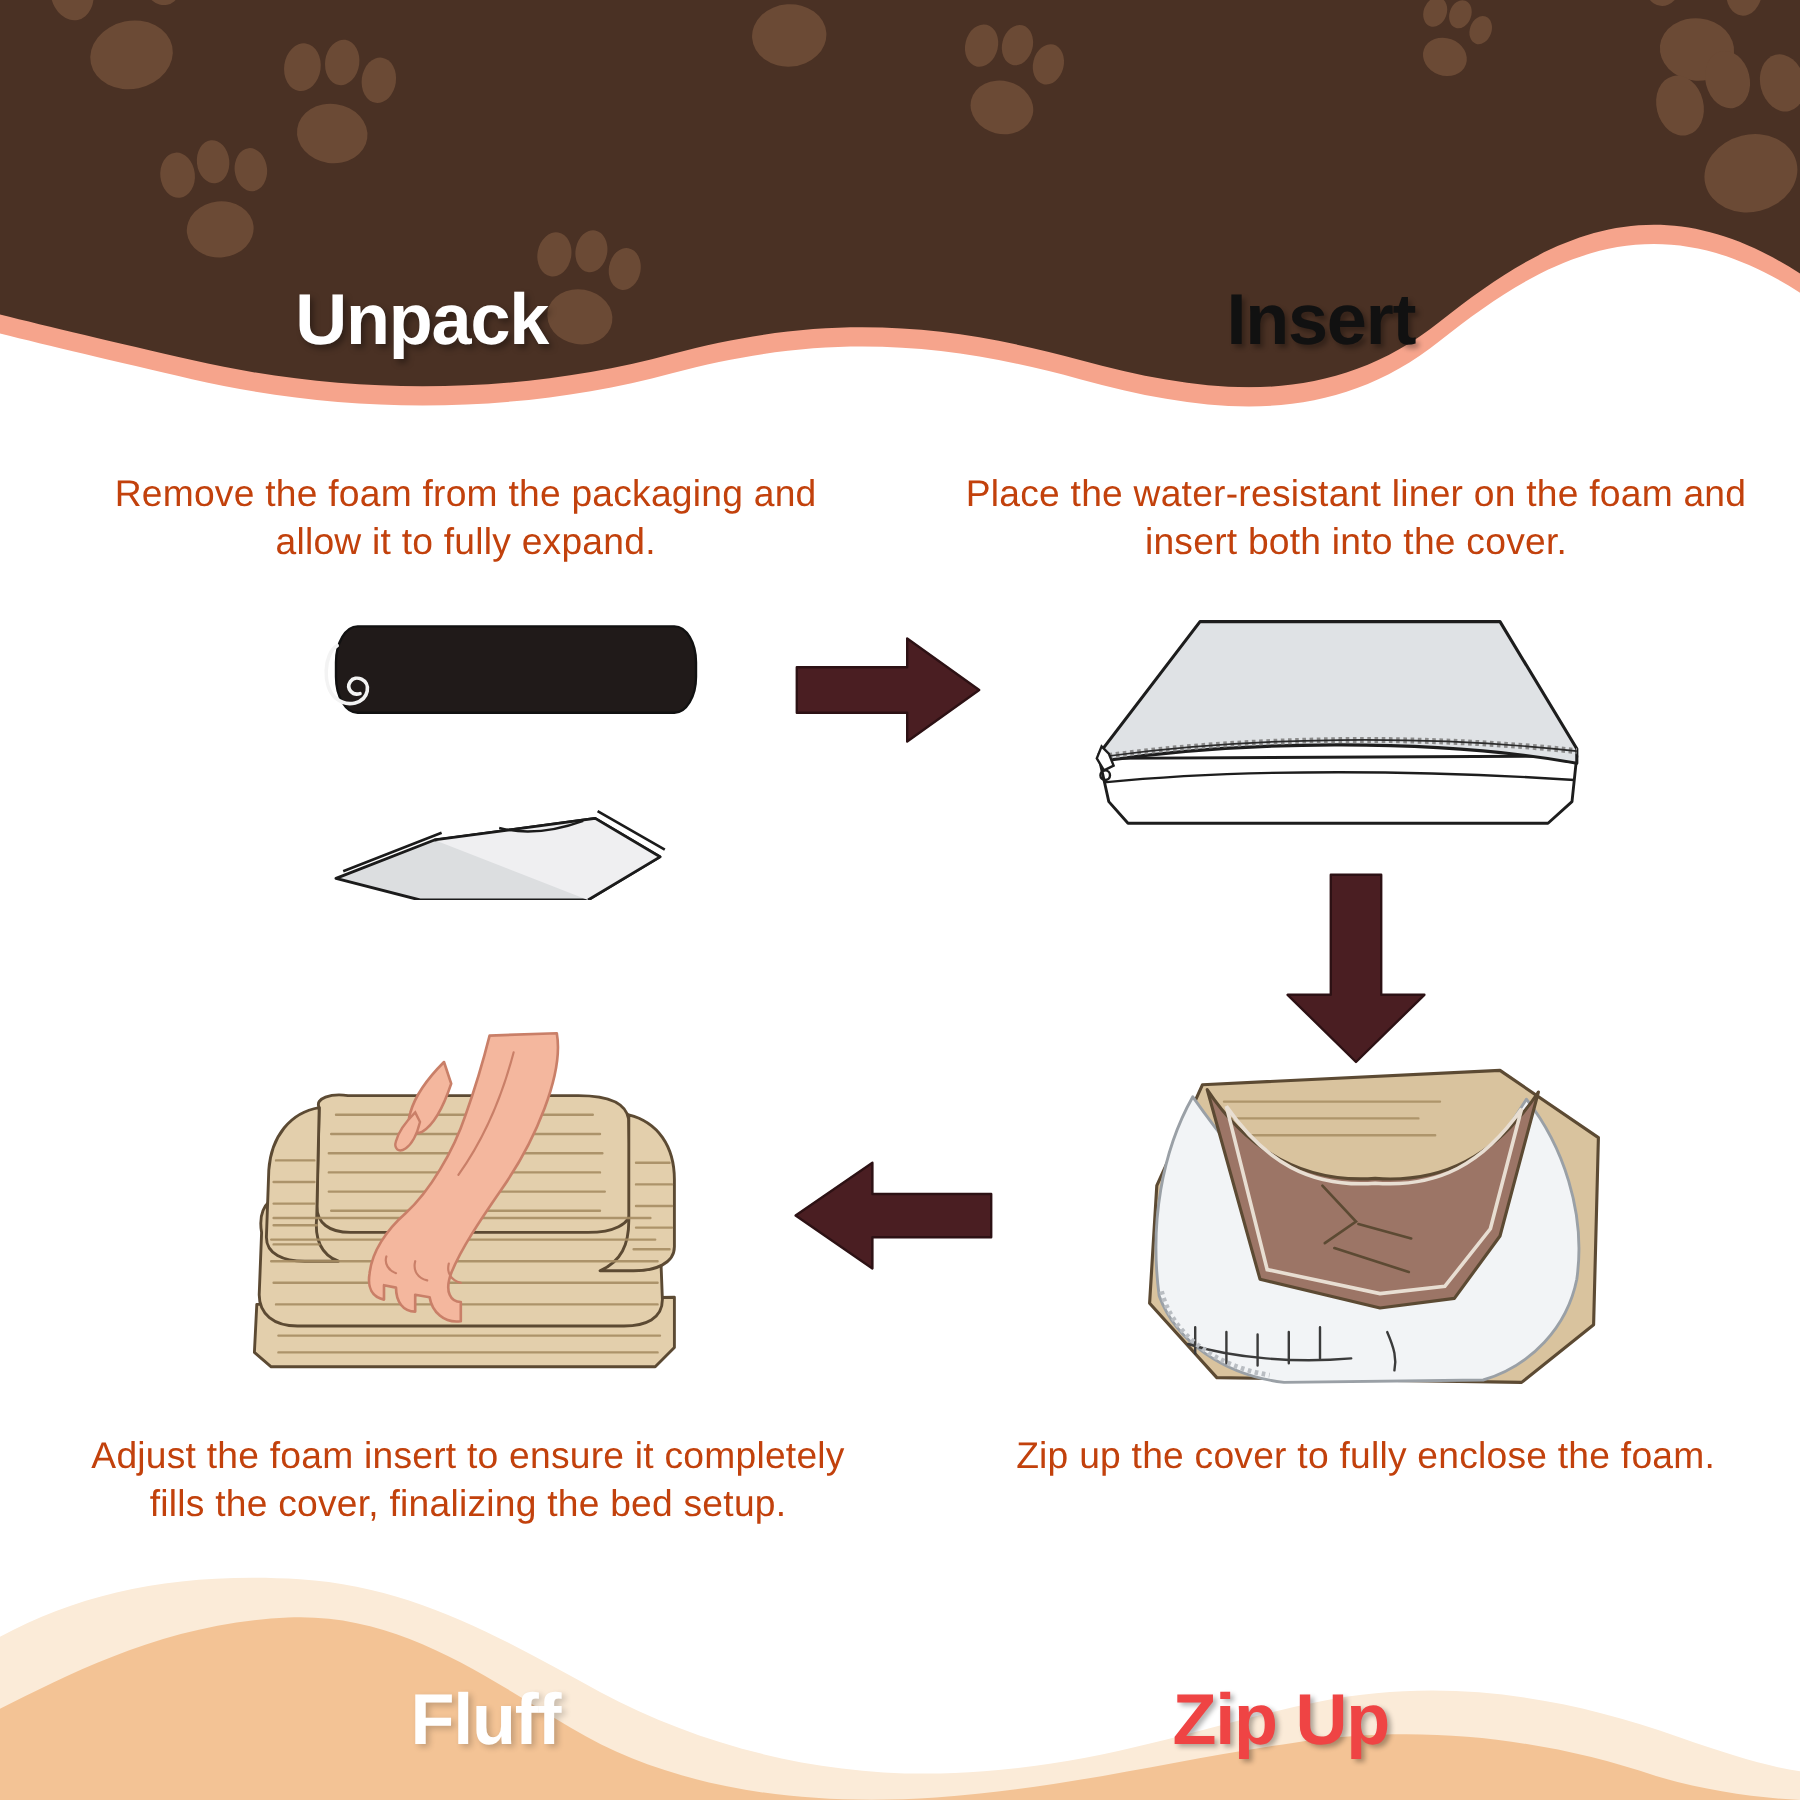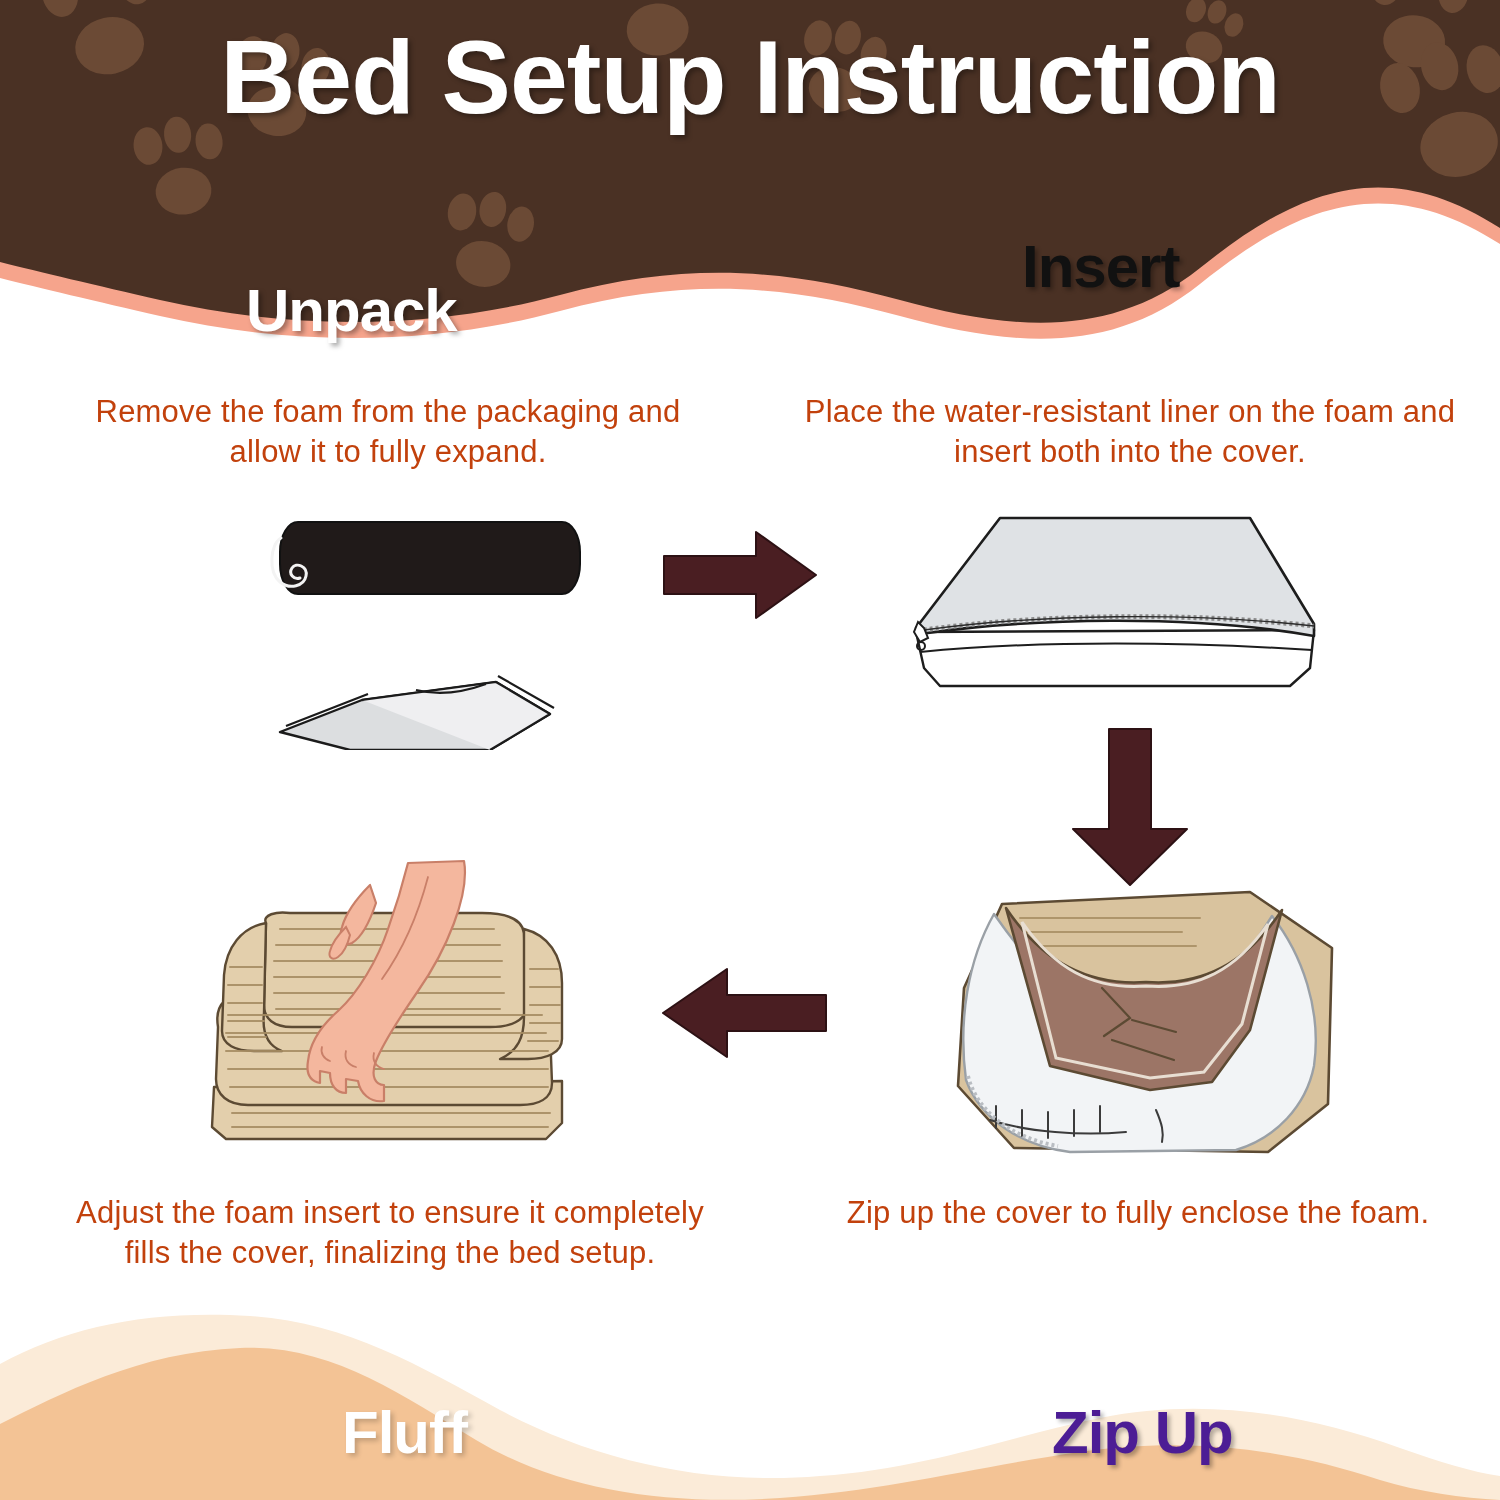--- a/index.html
+++ b/index.html
@@ -13,24 +13,24 @@
     position:absolute;left:0;top:18px;width:1500px;text-align:center;
     font-family:"Liberation Sans",sans-serif;font-weight:bold;
     font-size:104px;letter-spacing:-1px;color:#ffffff;
     text-shadow:3px 3px 5px rgba(0,0,0,.35);
     white-space:nowrap;
   }
   .step-tag{
     position:absolute;font-family:"Liberation Sans",sans-serif;font-weight:bold;
     font-size:60px;letter-spacing:-1px;white-space:nowrap;
   }
-  .tag-unpack{left:246px;top:232px;color:#ffffff;text-shadow:3px 3px 5px rgba(0,0,0,.35);margin-top:44px;}
+  .tag-unpack{left:246px;top:232px;color:#ffffff;text-shadow:3px 3px 5px rgba(0,0,0,.35);}
   .tag-insert{left:1022px;top:232px;color:#111111;text-shadow:3px 3px 4px rgba(0,0,0,.30);}
   .tag-fluff{left:300px;top:1398px;color:#ffffff;text-shadow:3px 3px 5px rgba(0,0,0,.20);margin-left:42px;}
-  .tag-zipup{left:1052px;top:1398px;color:#4c1d95;text-shadow:3px 3px 4px rgba(0,0,0,.30);}
+  .tag-zipup{left:977px;top:1398px;color:#ef4444;text-shadow:3px 3px 4px rgba(0,0,0,.30);}
 
   
   .footer-wrap{position:absolute;left:0;bottom:0;width:1500px;height:210px;overflow:hidden;}
   .footer-svg{position:absolute;left:0;top:0;}
 
   
   .caption{
     position:absolute;text-align:center;color:#c2410c;
     font-family:"Liberation Sans",sans-serif;
     font-size:31px;line-height:1.30;letter-spacing:.2px;
@@ -139,21 +139,20 @@
           <g transform="translate(1196,10) rotate(20) scale(.6)">
             <ellipse cx="0" cy="0" rx="16" ry="21"></ellipse>
             <ellipse cx="34" cy="-9" rx="15" ry="20"></ellipse>
             <ellipse cx="68" cy="2" rx="15" ry="20"></ellipse>
             <ellipse cx="34" cy="54" rx="31" ry="26"></ellipse>
           </g>
         </g>
       </g>
     </svg>
 
-    <div class="title">Bed Setup Instruction</div>
   </div>
 
   <div class="step-tag tag-unpack">Unpack</div>
   <div class="step-tag tag-insert">Insert</div>
 
   <div class="caption cap-unpack">Remove the foam from the packaging and allow it to fully expand.</div>
   <div class="caption cap-fluff">Adjust the foam insert to ensure it completely fills the cover, finalizing the bed setup.</div>
   <div class="caption cap-insert">Place the water-resistant liner on the foam and insert both into the cover.</div>
   <div class="caption cap-zipup">Zip up the cover to fully enclose the foam.</div>
 

